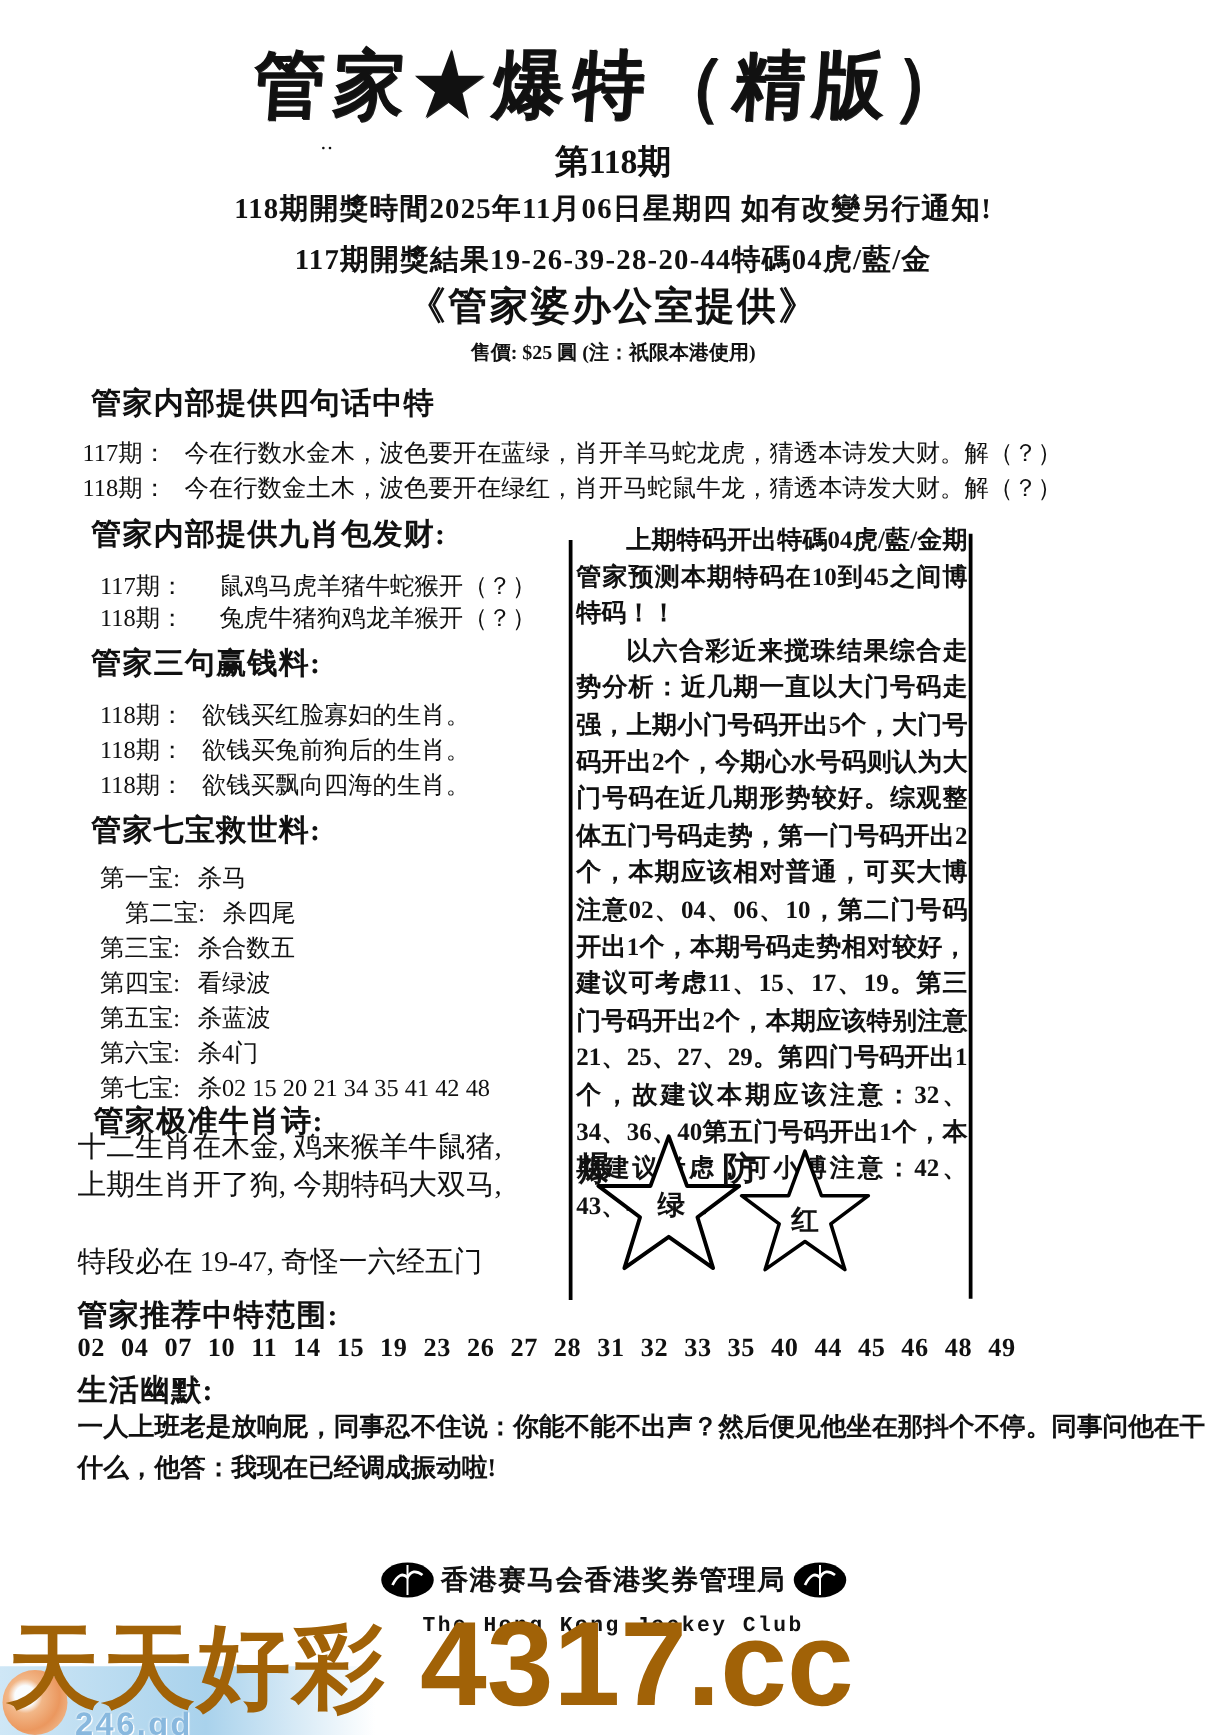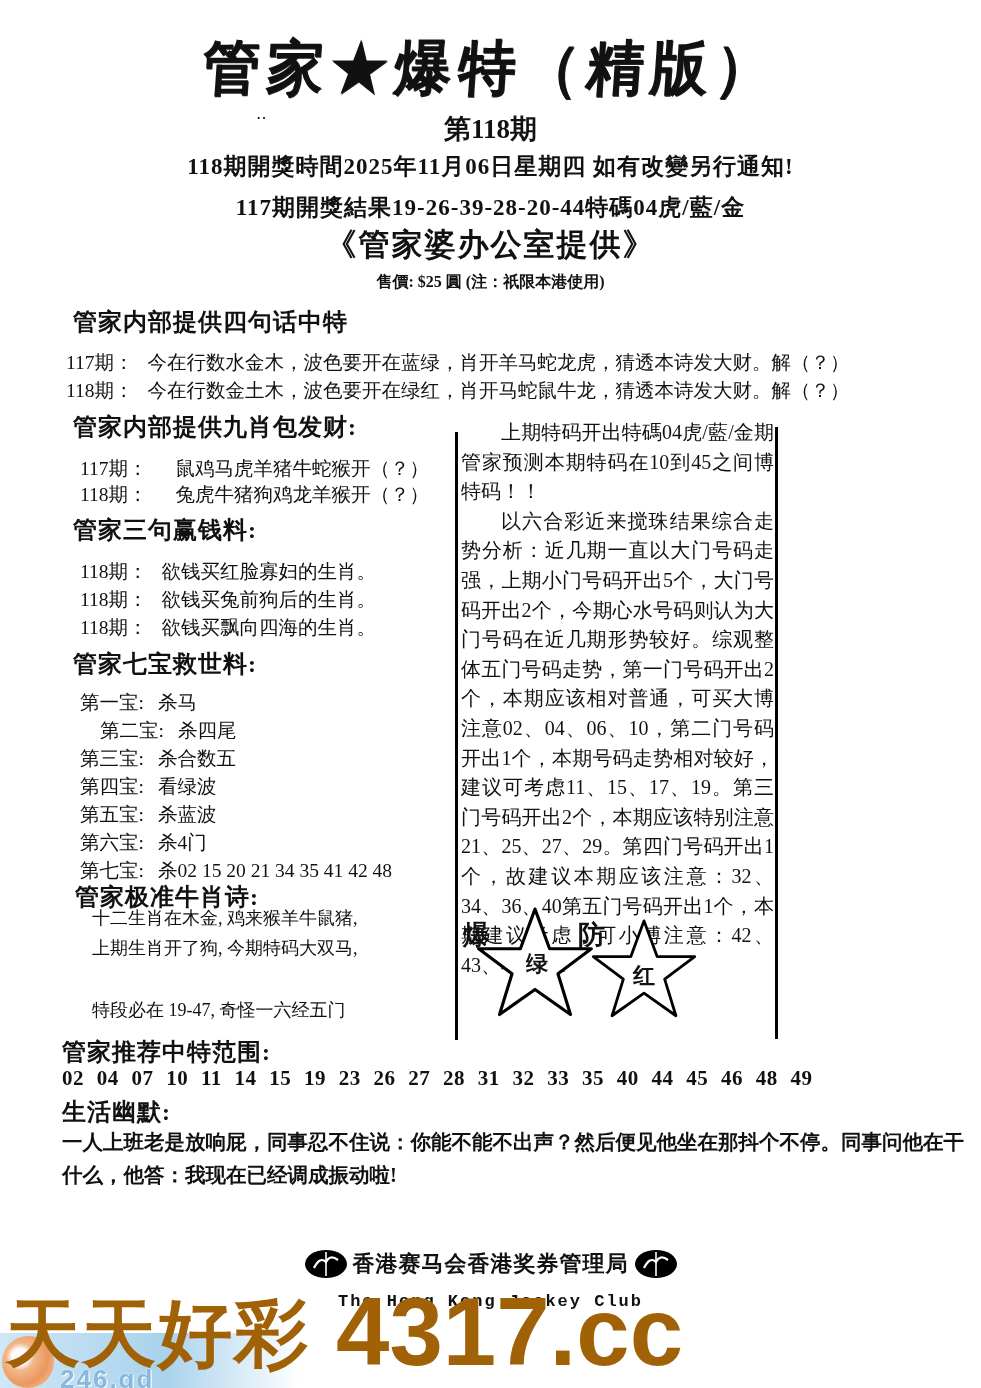--- a/index.html
+++ b/index.html
@@ -16,22 +16,22 @@
     text-shadow:1px 1px 0 #222;white-space:nowrap;
   }
   .issue{font-size:27px;font-weight:600;}
   .hline{font-size:23px;font-weight:700;letter-spacing:1px;}
   .provider{font-size:31px;font-weight:700;letter-spacing:2px;}
   .price{font-size:16px;font-weight:700;}
   .sech{font-size:24px;font-weight:800;letter-spacing:1px;}
   .row{display:flex;font-size:19.5px;text-align:right;}
   .row .lb{min-width:66px;margin-right:14px;white-space:nowrap;}
   .row .tx{white-space:nowrap;}
-  .poem{font-size:18px;line-height:30px;margin-left:30px;}
-  .panel-text{font-size:20px;line-height:29.6px;text-align:justify;}
+  .poem{font-size:23px;line-height:30px;}
+  .panel-text{font-size:20px;line-height:29.6px;text-align:justify;font-weight:bold;}
   .panel-text p{margin:0;text-indent:2em;}
   .vrule{width:3px;background:#000;}
   .starwrap{position:absolute;}
   .star-outside{position:absolute;font-size:27px;font-weight:800;}
   .star-inside{position:absolute;font-size:22px;font-weight:700;}
   .numsline{font-size:21px;font-weight:600;word-spacing:7px;letter-spacing:.5px;white-space:nowrap;}
   .joke{font-size:20.5px;font-weight:700;line-height:33px;}
   .clubrow{display:flex;align-items:center;justify-content:center;gap:5px;}
   .clubcn{font-size:22px;font-weight:800;letter-spacing:1px;}
   .cluben{font-family:"Liberation Mono","DejaVu Sans Mono",monospace;font-size:17px;letter-spacing:2px;font-weight:700;}

